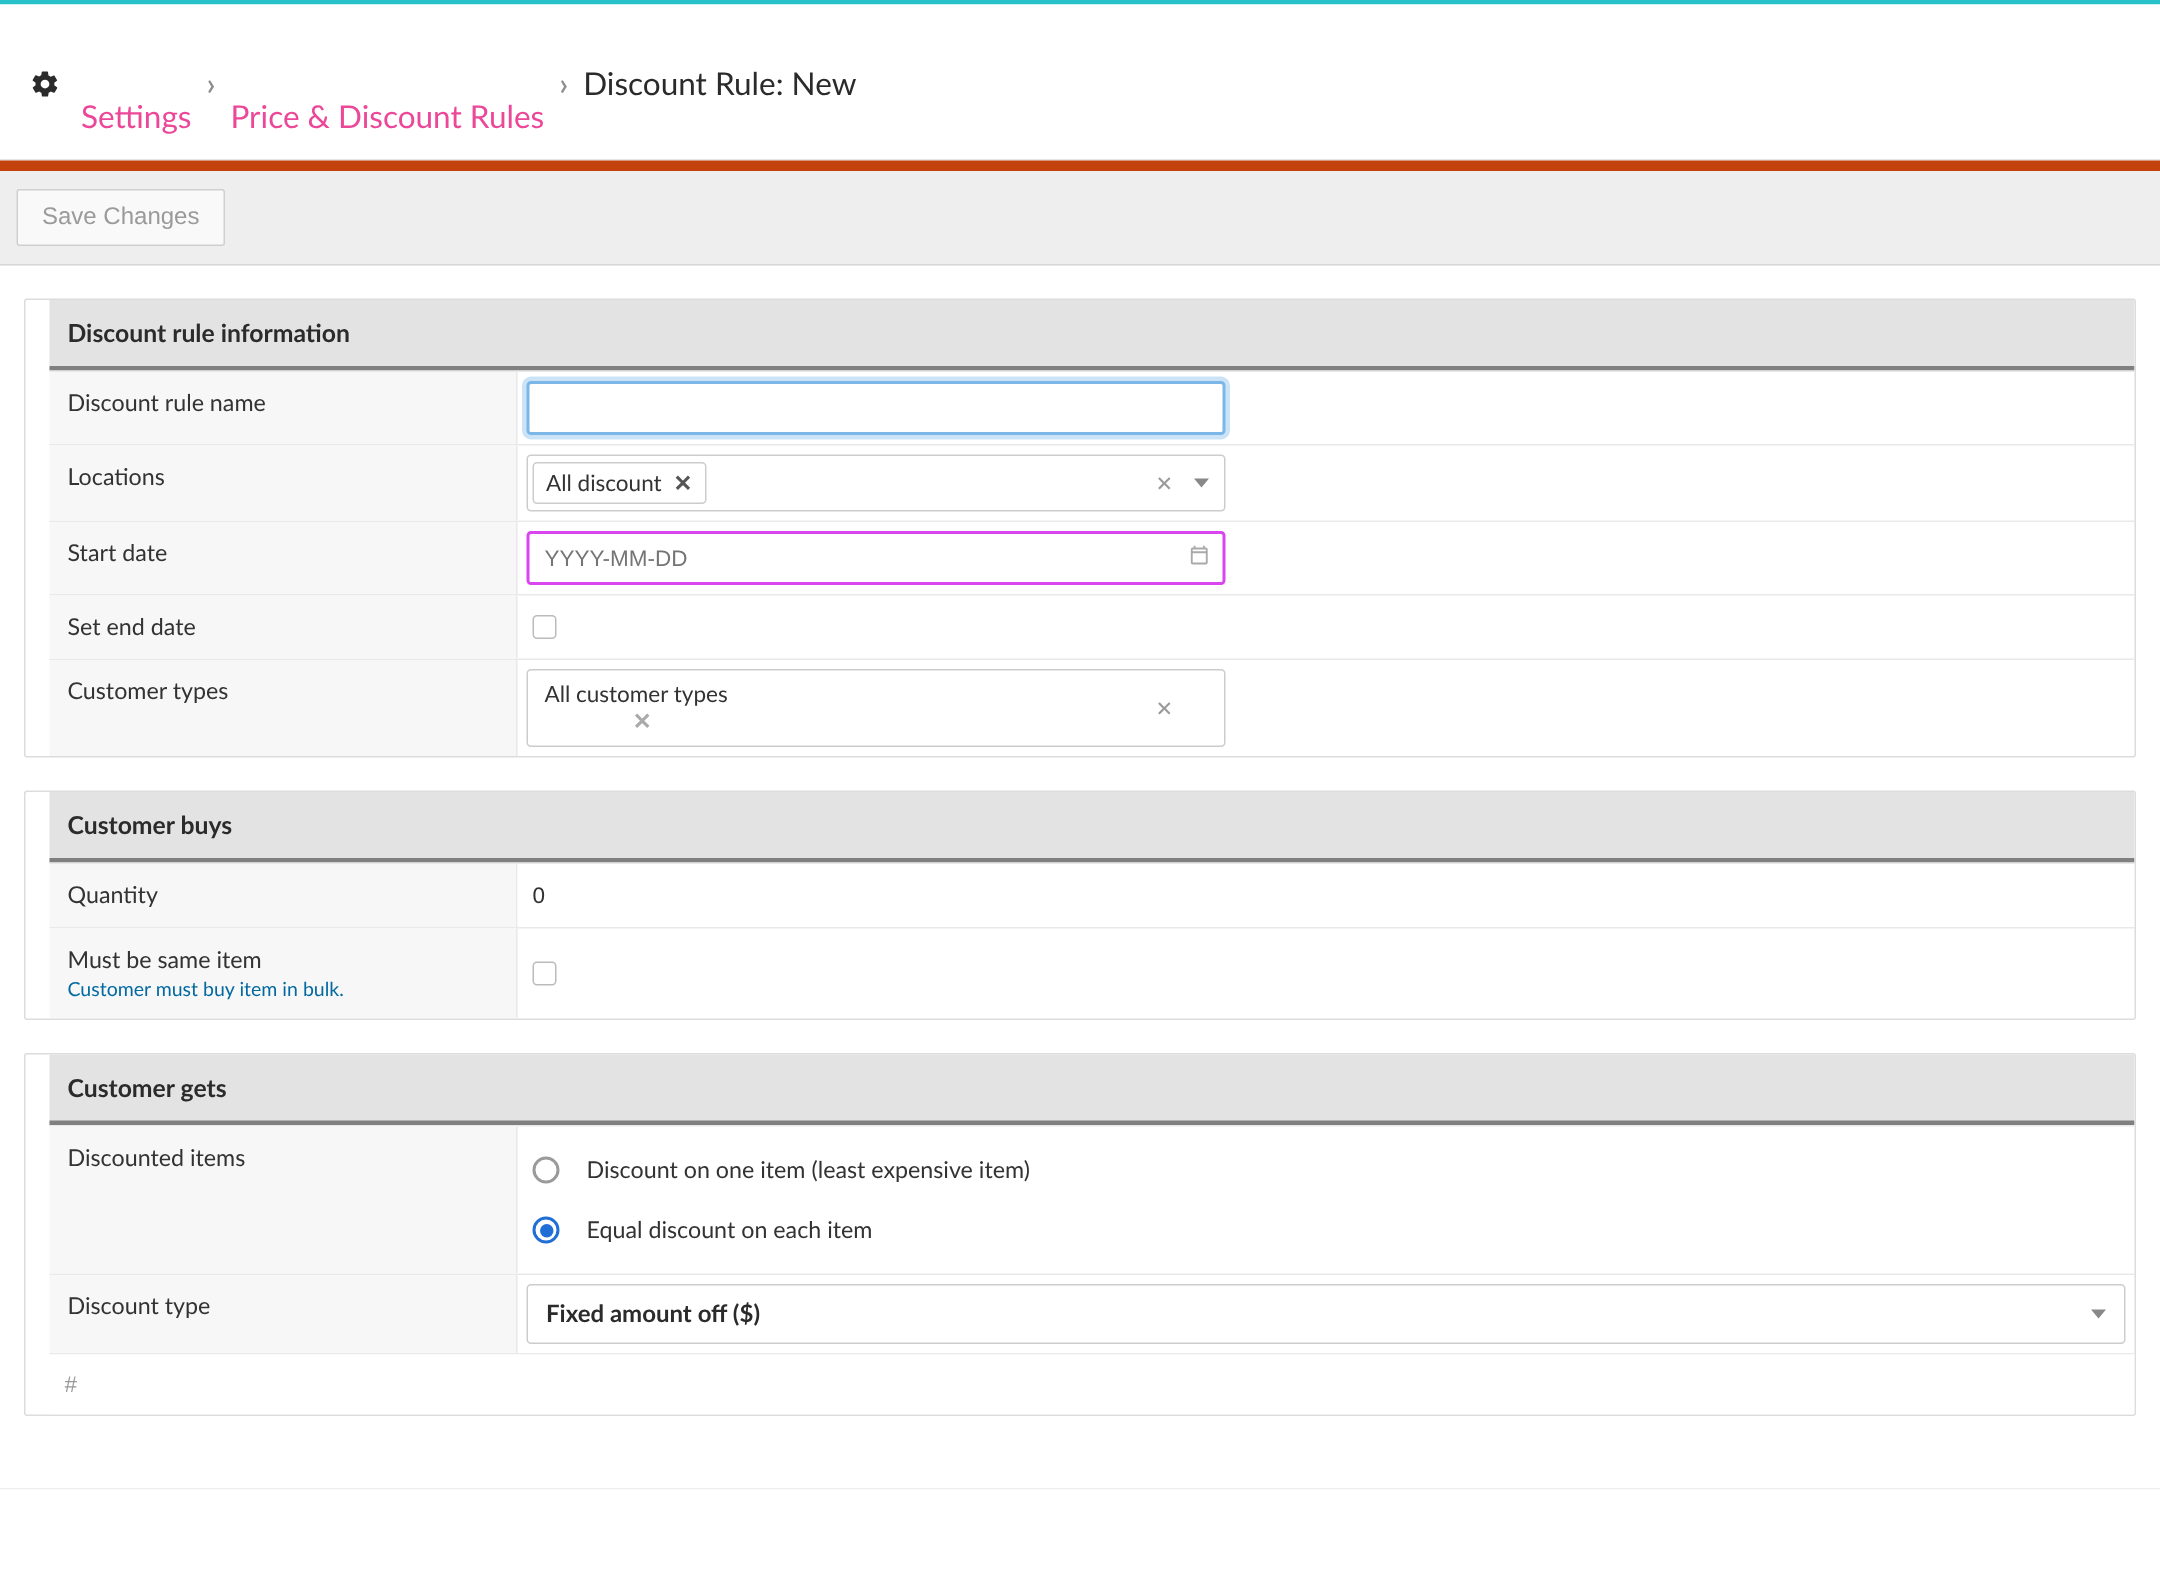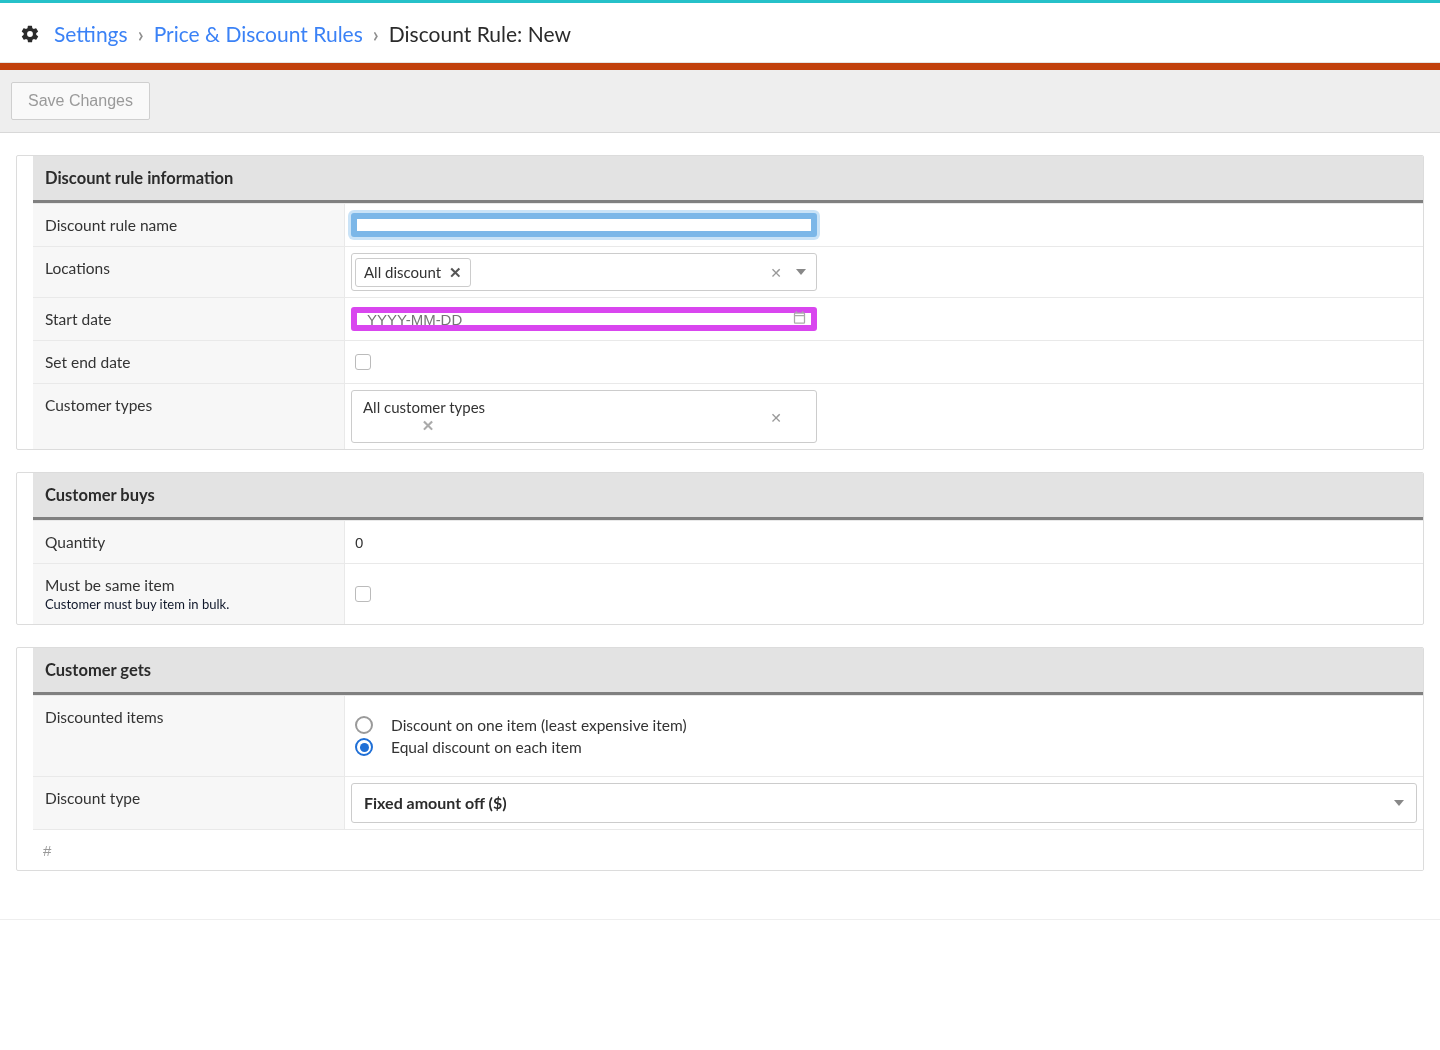--- a/index.html
+++ b/index.html
@@ -19,21 +19,21 @@
     padding: 18px 20px 16px 20px;
     border-bottom: 1px solid #e5e5e5;
     background: #fff;
   }
   .gear-icon {
     width: 20px; height: 20px;
     margin-right: 14px;
     display: inline-flex; align-items: center; justify-content: center;
   }
   .breadcrumb { display: flex; align-items: center; font-size: 21px; }
-  .breadcrumb a   { color: #3b82f6; text-decoration: none; }
+  .breadcrumb a   { color: #ec4899; text-decoration: none; margin-top: 44px; }
   .breadcrumb .sep{ color: #8e8e8e; margin: 0 10px; font-weight: 600; }
   .breadcrumb .current { color: #2b2b2b; }
   .toolbar {
     background: #eeeeee;
     border-top: 7px solid #c2410c;
     border-bottom: 1px solid #d8d8d8;
     padding: 12px 11px;
   }
   .btn {
     display: inline-block;
@@ -64,32 +64,32 @@
   .row .label {
     width: 312px;
     min-width: 312px;
     padding: 12px 12px;
     background: #f7f7f7;
     border-right: 1px solid #e9e9e9;
     font-size: 15.5px;
     color: #333;
     display: flex; flex-direction: column; justify-content: flex-start;
   }
-  .row .label .sub { font-size: 13px; color: #0f172a; margin-top: 2px; }
+  .row .label .sub { font-size: 13px; color: #0369a1; margin-top: 2px; }
   .row .field {
     flex: 1;
     padding: 6px 6px;
     display: flex; align-items: center;
   }
   .row .field.narrow { max-width: 478px; }
   input[type="text"].text-input {
     width: 100%;
-    height: 20px;
+    height: 36px;
     padding: 6px 10px;
-    border: 6px solid #d946ef;
+    border: 2px solid #d946ef;
     border-radius: 3px;
     font-size: 15px;
     color: #333;
   }
   input[type="text"].focused {
     outline: none;
     border-color: #7cb7e8;
     box-shadow: 0 0 0 3px rgba(102,175,233,0.35);
   }
   .multi {
@@ -123,21 +123,21 @@
   .date-wrap input { padding-right: 34px; color: #888; }
   .date-wrap .cal {
     position: absolute; right: 10px; top: 50%; transform: translateY(-50%);
     color: #aaa; font-size: 15px;
   }
   .checkbox {
     width: 16px; height: 16px;
     border: 1px solid #bbb; border-radius: 3px;
     background: #fff; cursor: pointer; margin-left: 2px;
   }
-  .radio-group { display: flex; flex-direction: column; gap: 4px; padding: 14px 4px; }
+  .radio-group { display: flex; flex-direction: column; gap: 22px; padding: 14px 4px; }
   .radio-item { display: flex; align-items: center; gap: 18px; font-size: 15.5px; }
   .radio {
     width: 18px; height: 18px; border-radius: 50%;
     border: 2px solid #9a9a9a; display: inline-flex; align-items: center; justify-content: center;
     cursor: pointer;
   }
   .radio.selected { border-color: #1f6fd6; }
   .radio.selected::after {
     content: ""; width: 9px; height: 9px; border-radius: 50%; background: #1f6fd6;
   }

